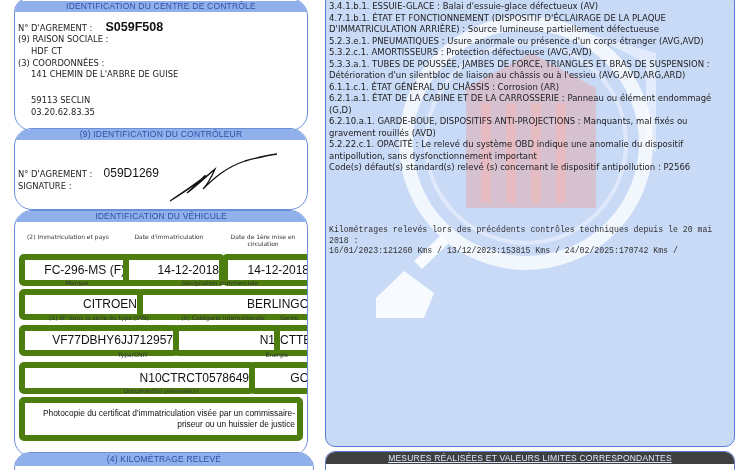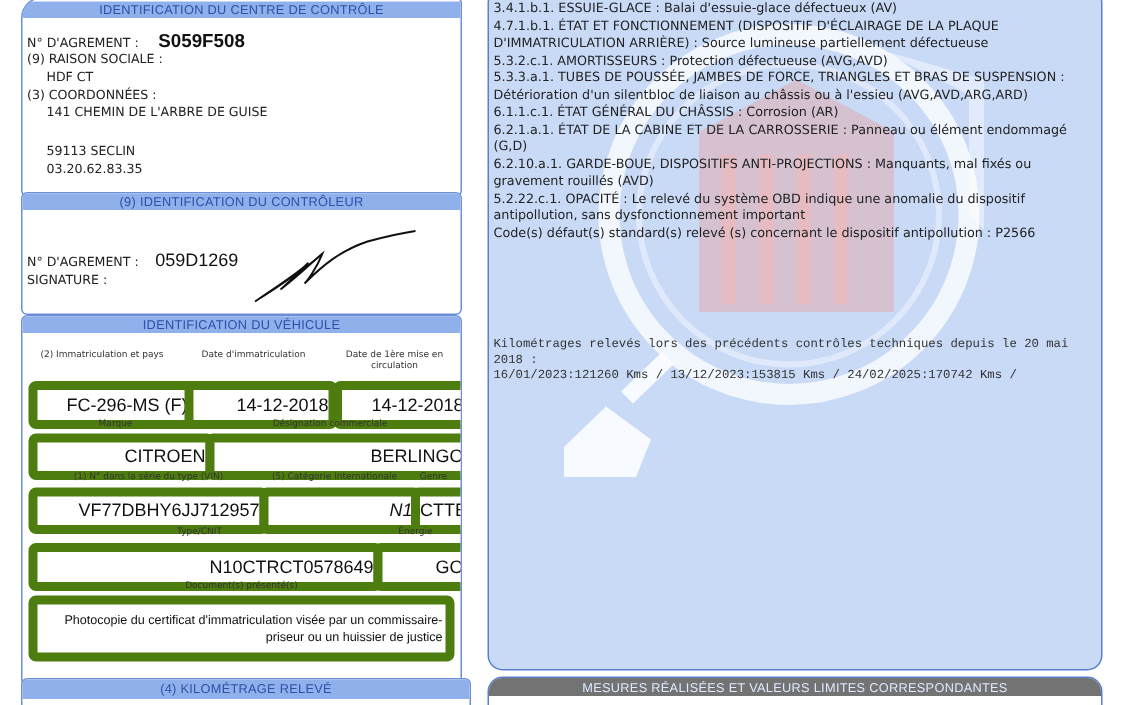--- a/index.html
+++ b/index.html
@@ -1,20 +1,20 @@
 <!DOCTYPE html>
 <html><head>
 <meta charset="utf-8">
 <style>
   html, body { margin:0; padding:0; }
   body { width:750px; height:470px; background:#ffffff; position:relative; overflow:hidden; font-family:"DejaVu Sans", sans-serif; color:#222; }
 
-  .panel { position:absolute; border:1px solid #6a8fd8; border-radius:4px; background:#fff; overflow:hidden; }
+  .panel { position:absolute; border:1px solid #6a8fd8; border-radius:18px; background:#fff; overflow:hidden; }
   .panel-head { height:11px; line-height:11px; text-align:center; font-family:"Liberation Sans", sans-serif; font-size:8.5px; color:#2f4fa8; background:#8fb0ea; letter-spacing:0.2px; }
-  .panel-head.dark { background:#737373; color:#dfe8ff; height:12px; line-height:12px; }
+  .panel-head.dark { background:#404040; color:#dfe8ff; height:12px; line-height:12px;text-decoration:underline; }
 
   
   #p-centre { left:14px; top:-2px; width:292px; height:131px; border-top-left-radius:14px; }
   #p-controleur { left:14px; top:128px; width:292px; height:80px; }
   #p-vehicule { left:14px; top:210px; width:292px; height:245px; }
   #p-km { left:14px; top:452px; width:298px; height:30px; }
 
   .lbl { font-family:"DejaVu Sans", sans-serif; font-size:8.4px; color:#222; }
   .val-big { font-family:"Liberation Sans", sans-serif; font-weight:bold; font-size:12.5px; color:#111; }
   .val-mid { font-family:"Liberation Sans", sans-serif; font-size:12px; color:#111; }
@@ -77,21 +77,21 @@
 
   <div class="field-lbl" style="left:4px; top:68px; width:116px;">Marque</div>
   <div class="field-lbl" style="left:122px; top:68px; width:166px;">Désignation commerciale</div>
   <div class="box" style="left:4px; top:78px; width:112px; height:19px; line-height:19px;">CITROEN</div>
   <div class="box" style="left:122px; top:78px; width:166px; height:19px; line-height:19px;">BERLINGO</div>
 
   <div class="field-lbl" style="left:4px; top:103px; width:160px;">(1) N° dans la série du type (VIN)</div>
   <div class="field-lbl" style="left:160px; top:103px; width:96px;">(5) Catégorie internationale</div>
   <div class="field-lbl" style="left:258px; top:103px; width:32px;">Genre</div>
   <div class="box" style="left:4px; top:114px; width:148px; height:19px; line-height:19px;">VF77DBHY6JJ712957</div>
-  <div class="box" style="left:158px; top:114px; width:96px; height:19px; line-height:19px;font-style:italic;">N1</div>
+  <div class="box" style="left:158px; top:114px; width:96px; height:19px; line-height:19px;">N1</div>
   <div class="box" style="left:259px; top:114px; width:29px; height:19px; line-height:19px;">CTTE</div>
 
   <div class="field-lbl" style="left:4px; top:140px; width:228px;">Type/CNIT</div>
   <div class="field-lbl" style="left:234px; top:140px; width:56px;">Énergie</div>
   <div class="box" style="left:4px; top:151px; width:224px; height:20px; line-height:20px;">N10CTRCT0578649</div>
   <div class="box" style="left:234px; top:151px; width:54px; height:20px; line-height:20px;">GO</div>
 
   <div class="field-lbl" style="left:4px; top:176px; width:284px;">Document(s) présenté(s)</div>
   <div class="box" style="left:4px; top:186px; width:284px; height:44px; font-size:8.4px; line-height:11px; display:flex; align-items:center; justify-content:center; padding:0 2px; box-sizing:border-box;">Photocopie du certificat d'immatriculation visée par un commissaire-priseur ou un huissier de justice</div>
 </div>
@@ -110,20 +110,21 @@
     <rect x="205" y="110" width="10" height="100" fill="#f0b8b8" opacity="0.6"></rect>
     <rect x="230" y="110" width="10" height="100" fill="#f0b8b8" opacity="0.6"></rect>
     <path d="M115 242 L88 268 L96 276 L123 250 Z" fill="#ffffff" opacity="0.85"></path>
     <path d="M78 278 L50 305 L50 325 L98 325 L108 300 Z" fill="#ffffff" opacity="0.85"></path>
     <path d="M260 40 L330 60 L330 160 L320 150 L320 70 Z" fill="#ffffff" opacity="0.45"></path>
   </svg>
   <div class="defects" style="top:4px;">
     <div style="height:4px; overflow:hidden;"></div>
     <div>3.4.1.b.1. ESSUIE-GLACE : Balai d'essuie-glace défectueux (AV)</div>
     <div>4.7.1.b.1. ÉTAT ET FONCTIONNEMENT (DISPOSITIF D'ÉCLAIRAGE DE LA PLAQUE D'IMMATRICULATION ARRIÈRE) : Source lumineuse partiellement défectueuse</div>
+    <div>5.2.3.e.1. PNEUMATIQUES : Usure anormale ou présence d'un corps étranger (AVG,AVD)</div>
     <div>5.3.2.c.1. AMORTISSEURS : Protection défectueuse (AVG,AVD)</div>
     <div>5.3.3.a.1. TUBES DE POUSSÉE, JAMBES DE FORCE, TRIANGLES ET BRAS DE SUSPENSION : Détérioration d'un silentbloc de liaison au châssis ou à l'essieu (AVG,AVD,ARG,ARD)</div>
     <div>6.1.1.c.1. ÉTAT GÉNÉRAL DU CHÂSSIS : Corrosion (AR)</div>
     <div>6.2.1.a.1. ÉTAT DE LA CABINE ET DE LA CARROSSERIE : Panneau ou élément endommagé (G,D)</div>
     <div>6.2.10.a.1. GARDE-BOUE, DISPOSITIFS ANTI-PROJECTIONS : Manquants, mal fixés ou gravement rouillés (AVD)</div>
     <div>5.2.22.c.1. OPACITÉ : Le relevé du système OBD indique une anomalie du dispositif antipollution, sans dysfonctionnement important</div>
     <div>Code(s) défaut(s) standard(s) relevé (s) concernant le dispositif antipollution : P2566</div>
   </div>
   <div class="km-hist">
     <div>Kilométrages relevés lors des précédents contrôles techniques depuis le 20 mai 2018 :</div>

